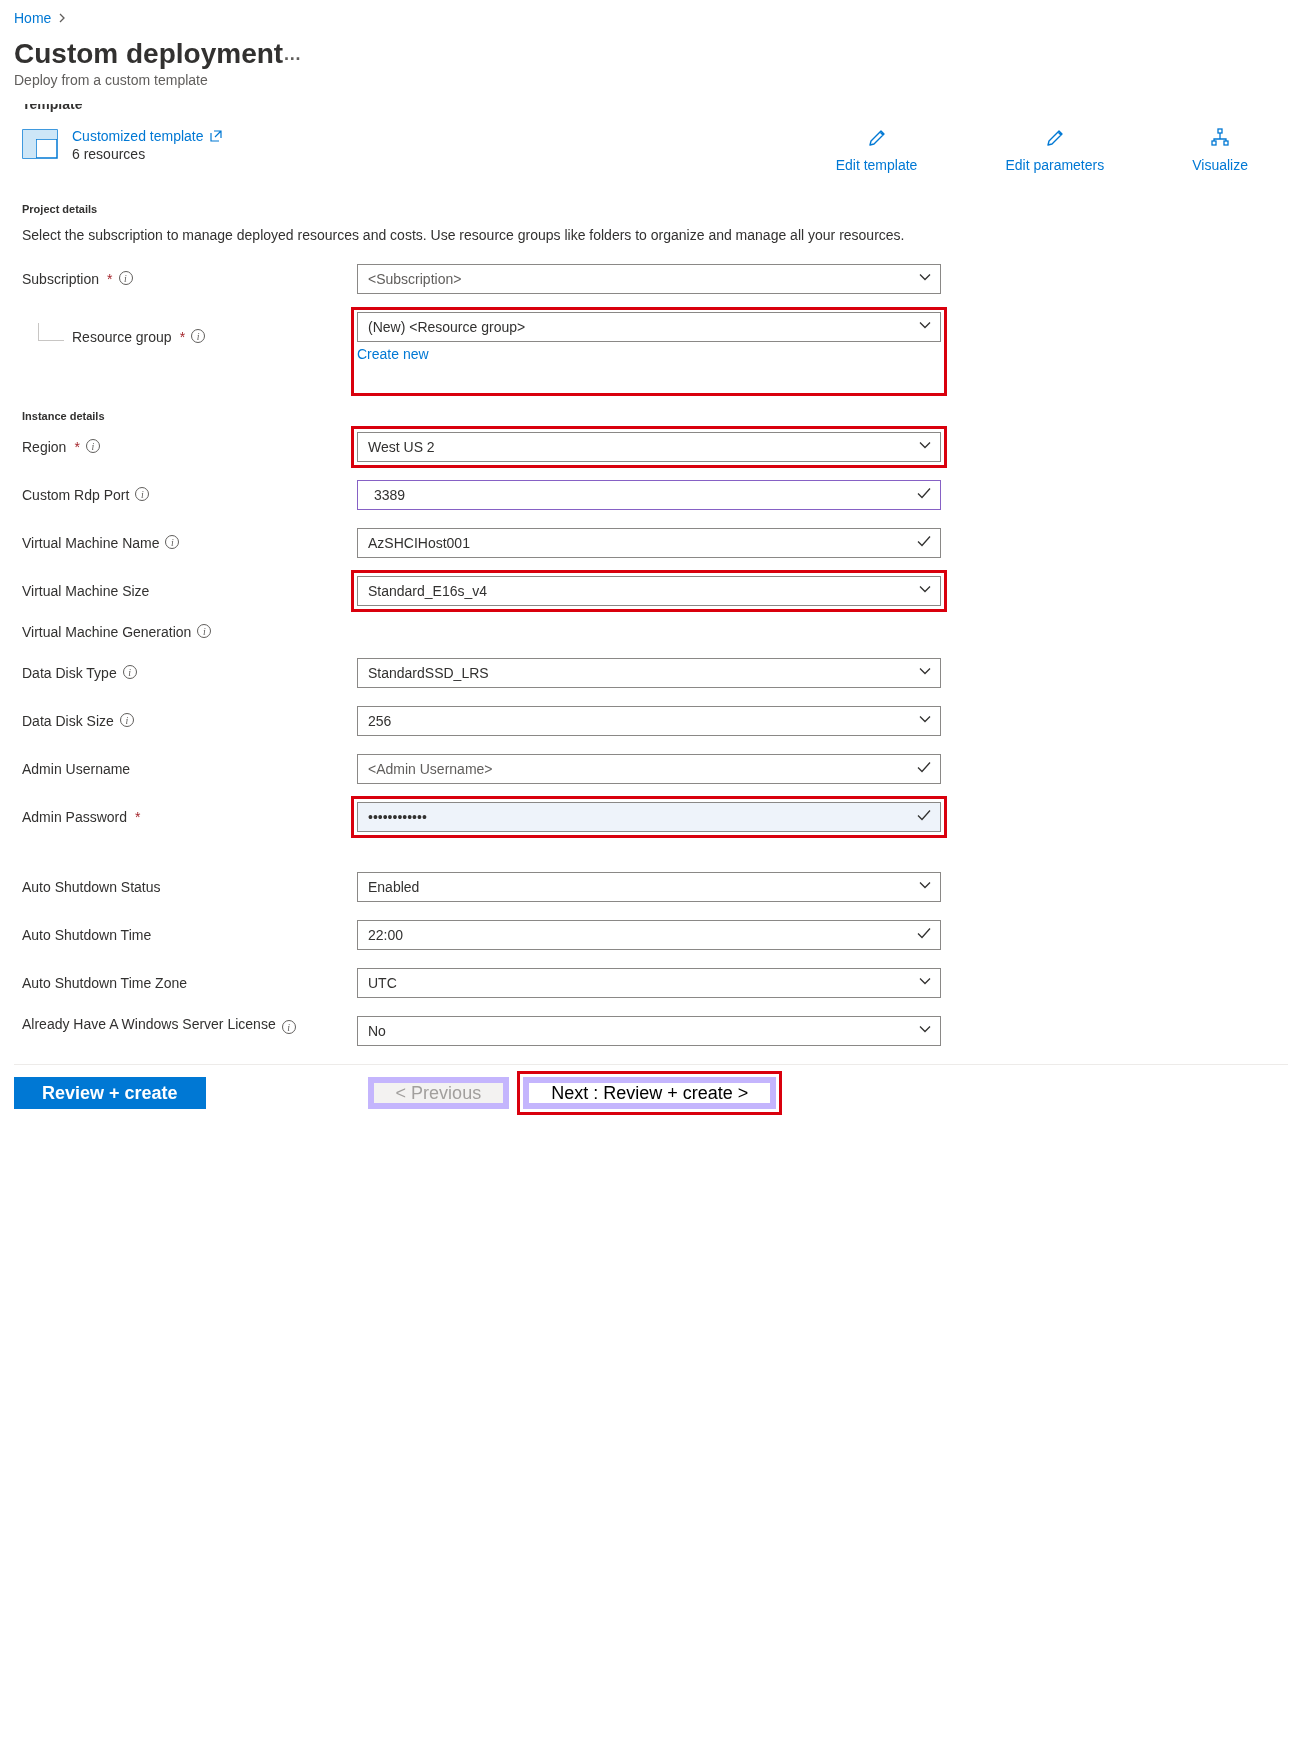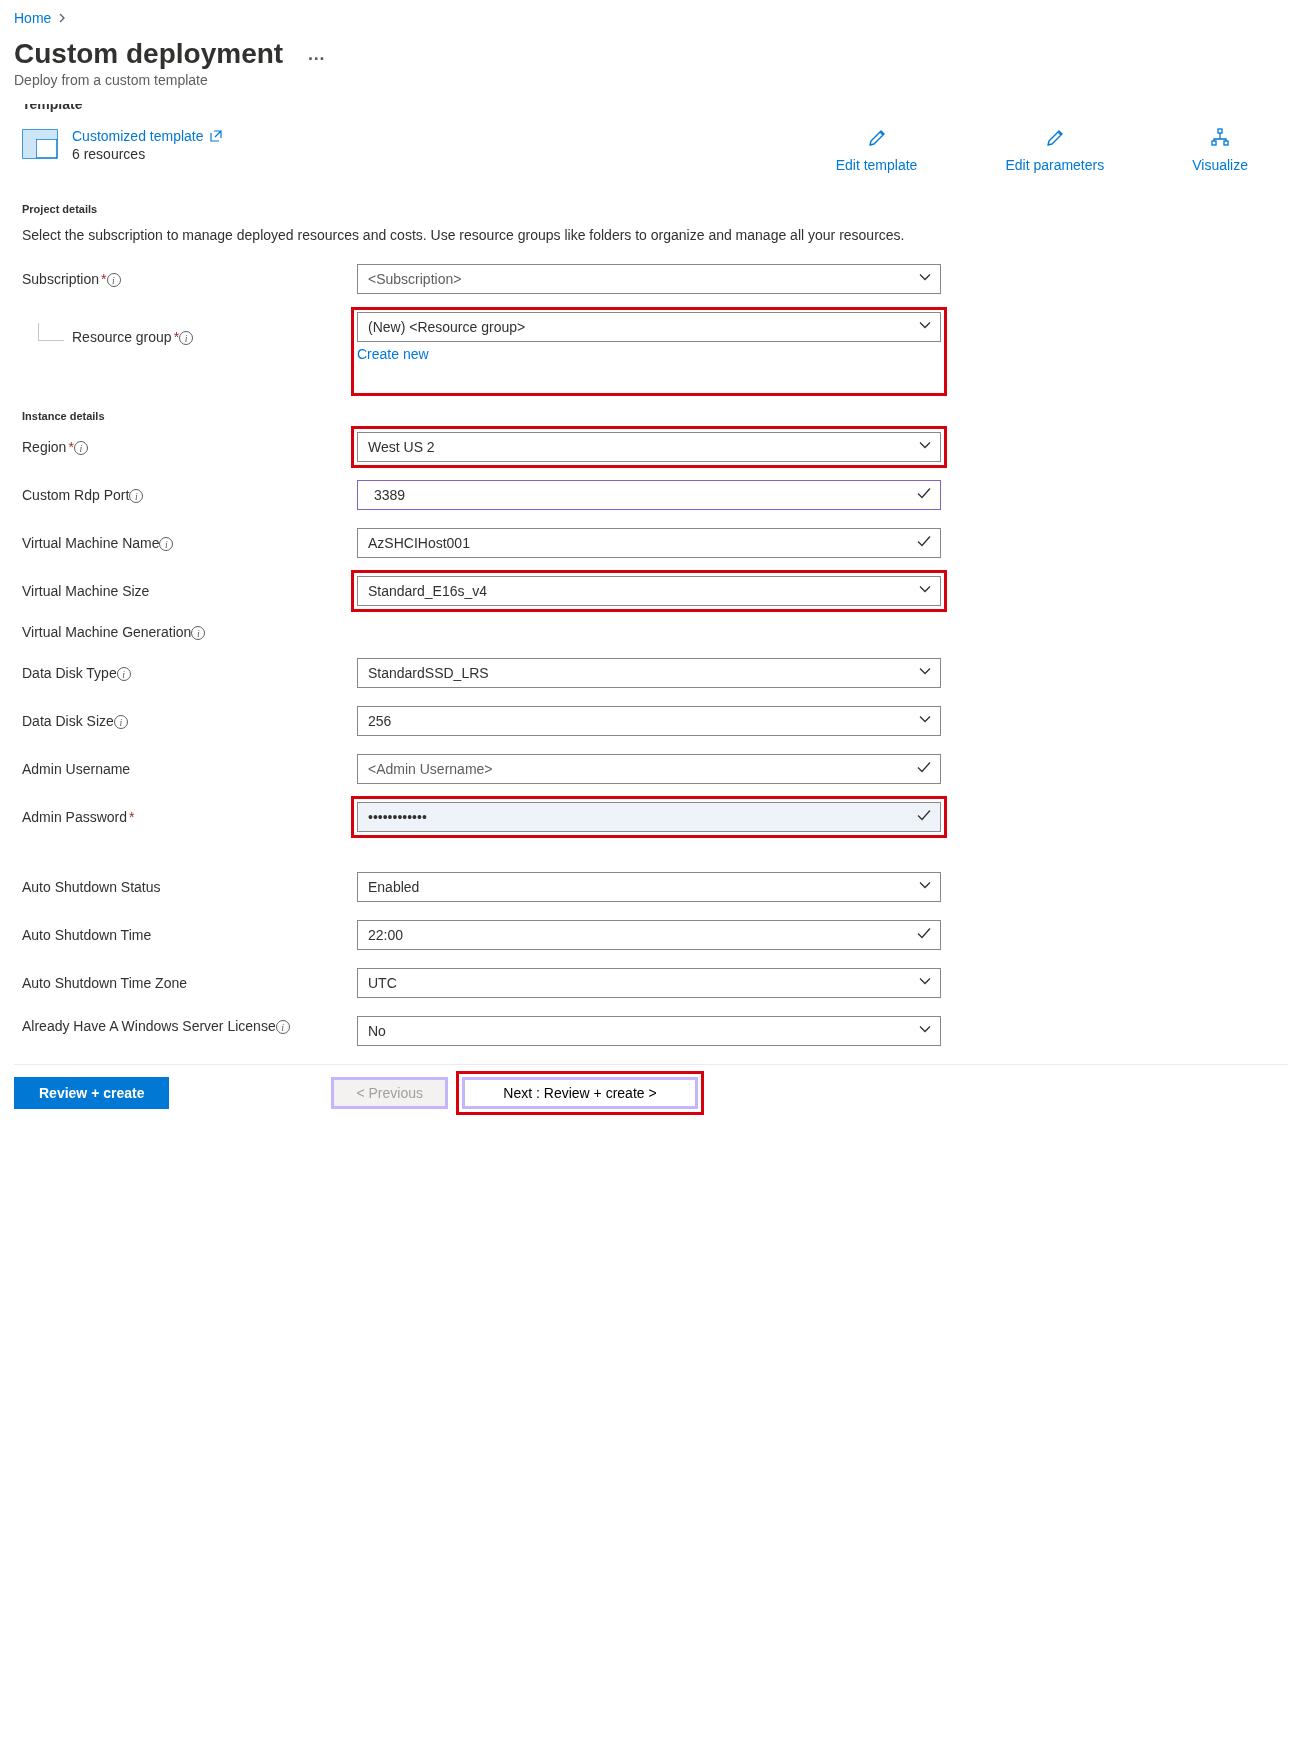--- a/index.html
+++ b/index.html
@@ -19,21 +19,20 @@
     margin-bottom: 12px;
   }
   .breadcrumb a { color: #0078d4; text-decoration: none; }
   .breadcrumb-chevron { color: #605e5c; }
   .page-title {
     font-size: 28px;
     font-weight: 600;
     margin: 0 0 2px 0;
     display: flex;
     align-items: center;
-    gap: 24px;
   }
   .page-subtitle {
     color: #605e5c;
     font-size: 14px;
     margin-bottom: 16px;
   }
   .more-icon { color: #605e5c; font-size: 18px; letter-spacing: 2px; cursor: pointer; }
   .cut-header {
     color: #323130;
     font-size: 14px;
@@ -64,21 +63,21 @@
   .section-title { font-weight: 600; font-size: 11px; margin: 12px 0 10px 8px; }
   .section-desc { color: #323130; font-size: 14px; margin: 0 0 18px 8px; max-width: 900px; line-height: 1.5; }
 
   .form-row {
     display: flex;
     align-items: center;
     padding: 0 0 0 8px;
     margin-bottom: 18px;
   }
   .form-row.tight { margin-bottom: 6px; }
-  .form-label-col { width: 335px; flex: 0 0 335px; display: flex; align-items: flex-end; font-size: 14px; }
+  .form-label-col { width: 335px; flex: 0 0 335px; display: flex; align-items: flex-start; gap: 6px; font-size: 14px; }
   .form-label-col.indent { padding-left: 50px; position: relative; }
   .indent-connector {
     position: absolute;
     left: 16px; top: -6px;
     width: 26px; height: 18px;
     border-left: 1px solid #c8c6c4;
     border-bottom: 1px solid #c8c6c4;
   }
   .required { color: #a4262c; margin-left: 2px; }
   .info-icon {
@@ -134,22 +133,22 @@
     border-top: 1px solid #edebe9;
     padding: 12px 0 12px 0;
     display: flex;
     align-items: center;
     gap: 14px;
     margin-top: 14px;
   }
   .btn {
     height: 32px;
     padding: 0 22px;
-    font-size: 14px;
-    border: 3px solid #c4b5fd;
+    font-size: 18px;
+    border: 6px solid #c4b5fd;
     background: #ffffff;
     cursor: pointer;
     display: inline-flex;
     align-items: center;
     justify-content: center;
   }
   .btn.primary {
     background: #0078d4;
     color: #ffffff;
     border-color: #0078d4;

